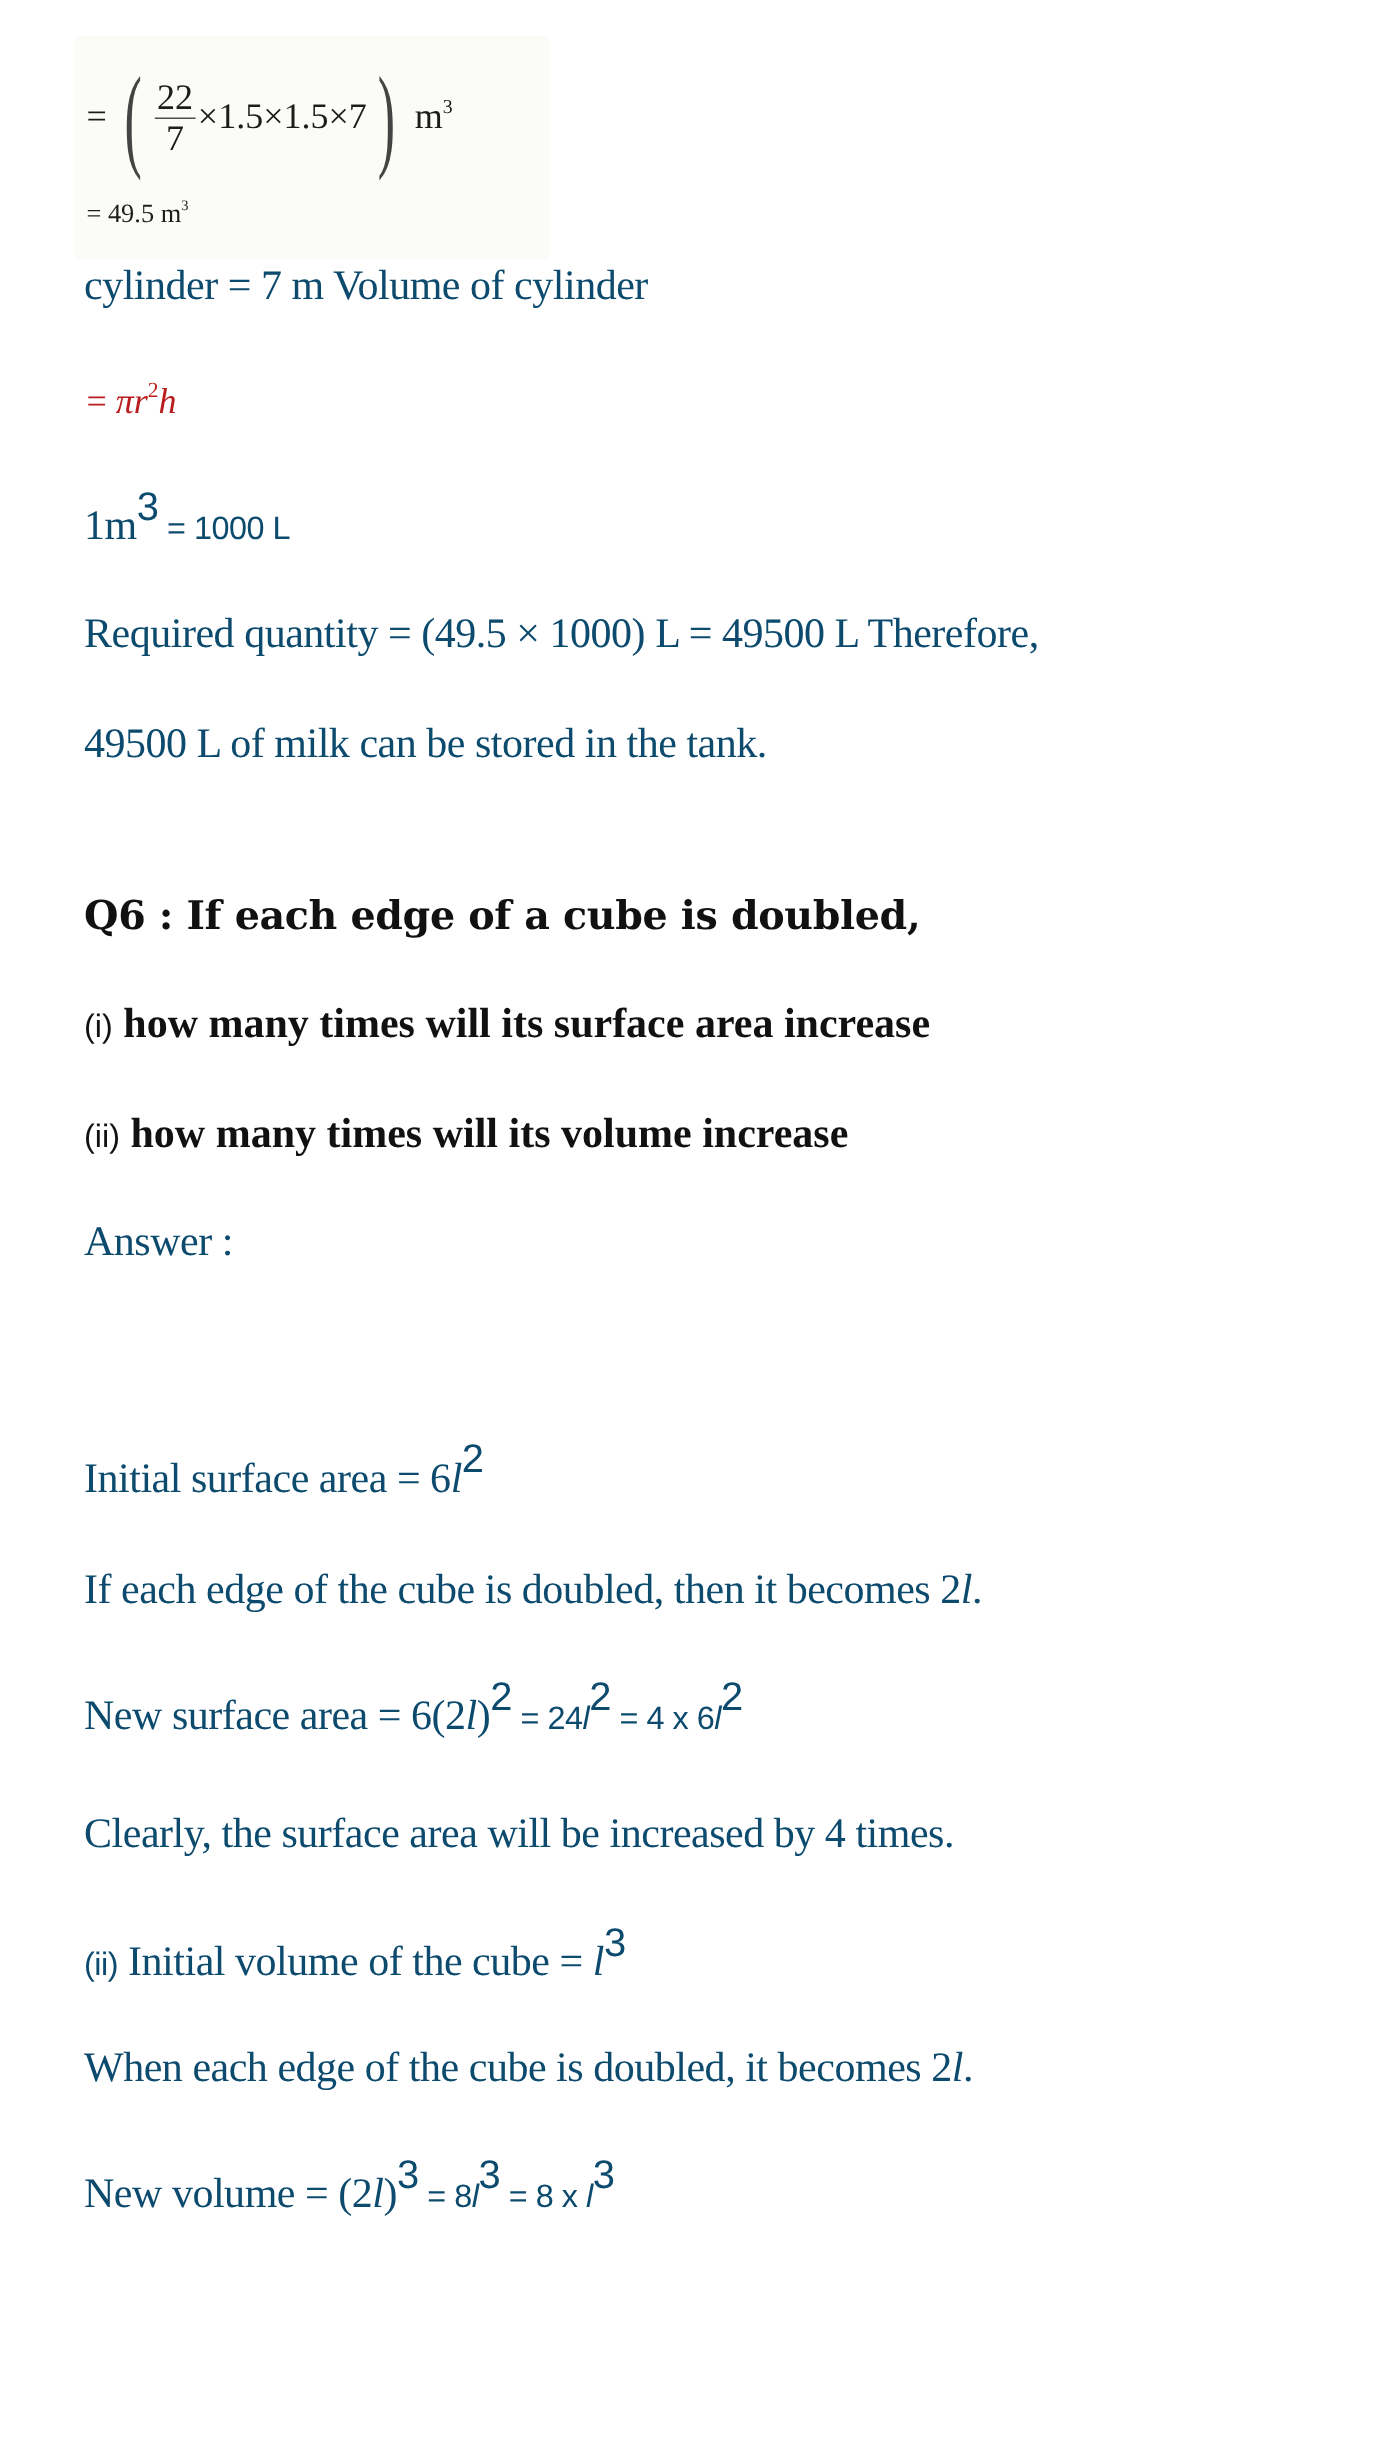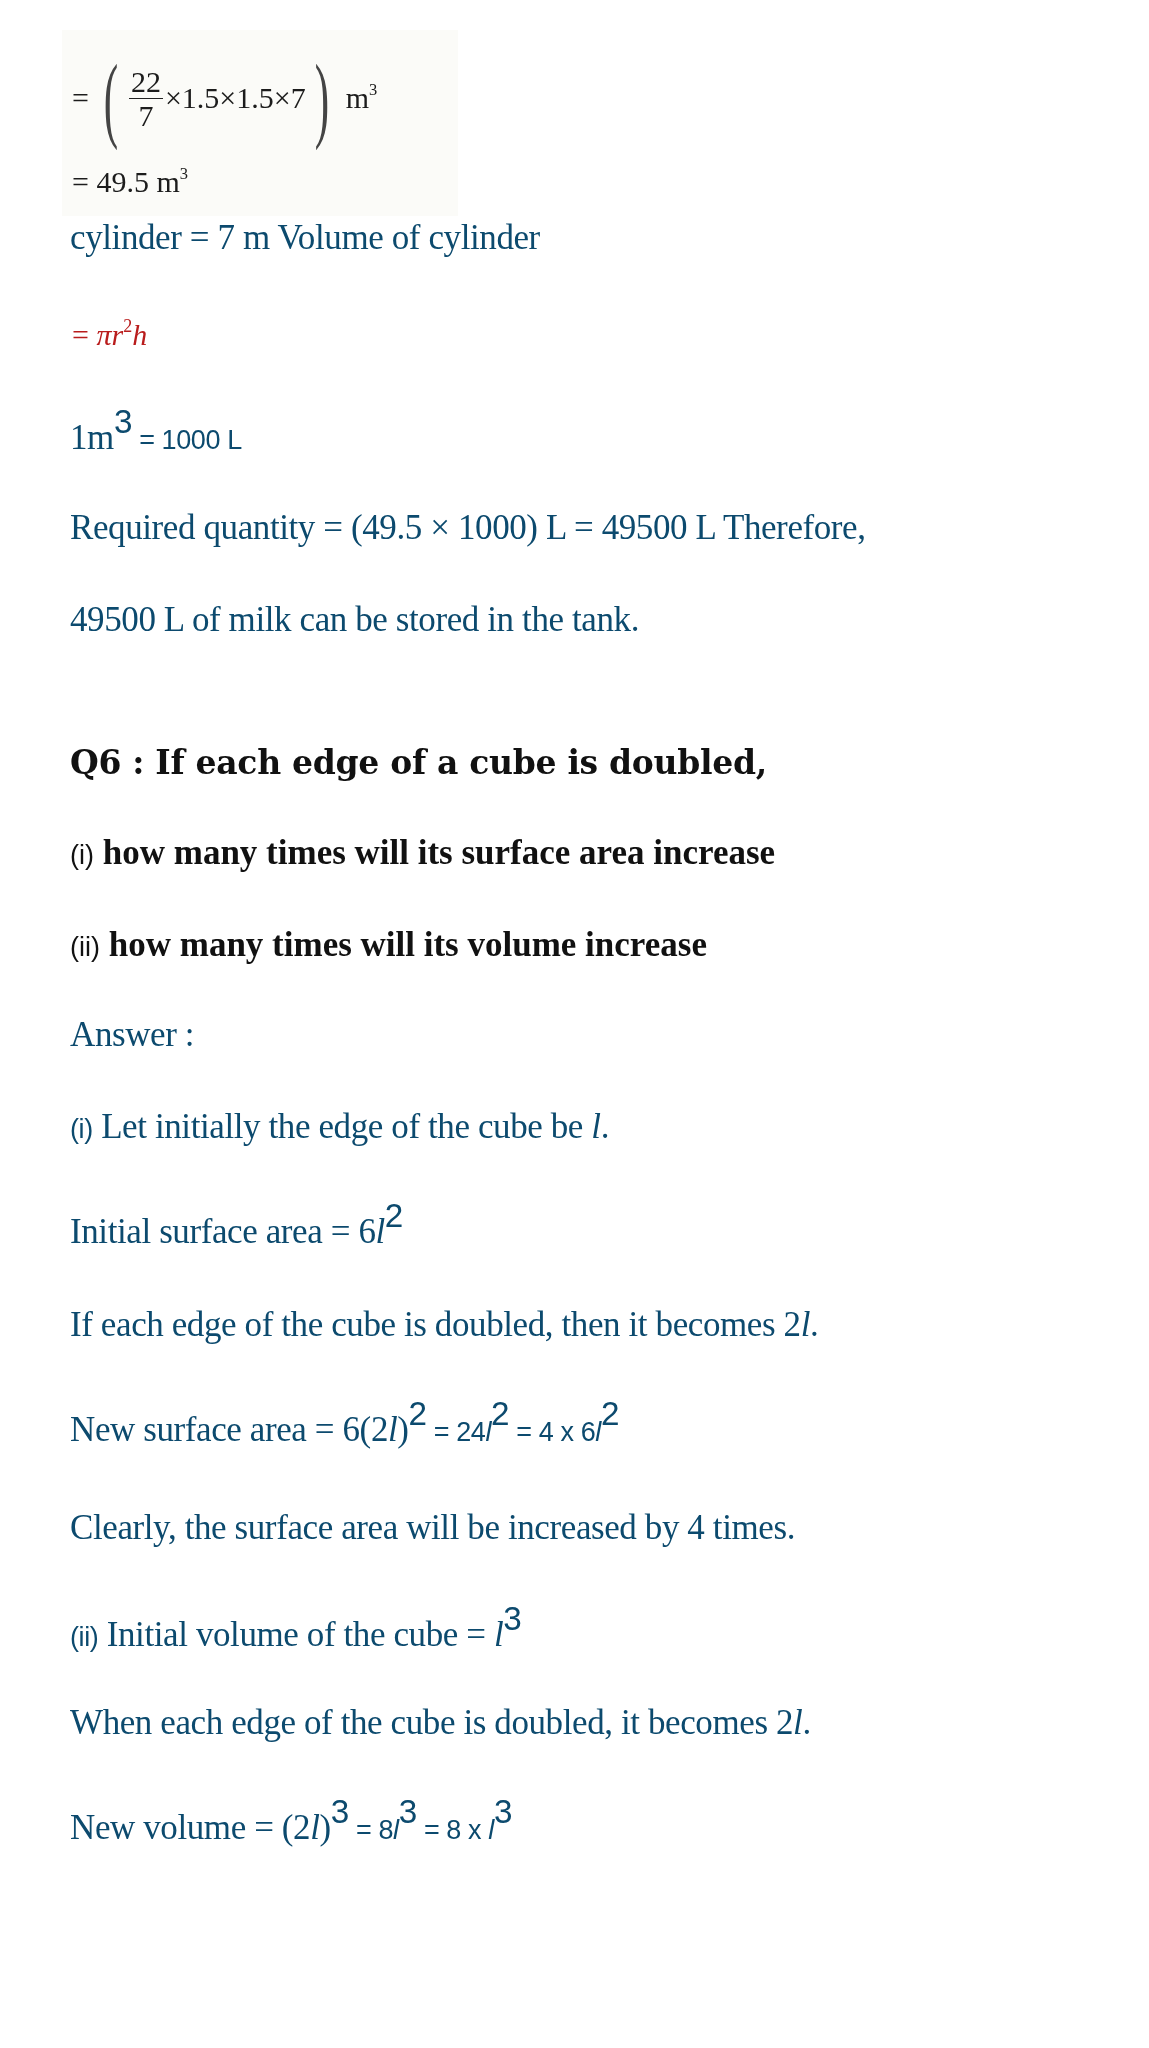--- a/index.html
+++ b/index.html
@@ -25,21 +25,21 @@
              font-family: "Liberation Serif", serif; font-size: 30px; color: #1c1c1c; }
   .frac-eq .eq { margin-right: 6px; }
   .paren { font-size: 96px; font-weight: 100; line-height: 1; transform: scaleX(0.45); color: #444; display: inline-block; }
   .frac { display: inline-flex; flex-direction: column; align-items: center; margin: 0 2px; }
   .frac .num { border-bottom: 1.5px solid #222; padding: 0 2px; line-height: 1.1; }
   .frac .den { line-height: 1.1; }
   .unit { margin-left: 8px; }
   .unit sup { font-size: 0.55em; }
 
   .result-eq { position: absolute; left: 72px; top: 165px; font-family: "Liberation Serif", serif;
-               font-size: 30px; color: #1c1c1c; }
+               font-size: 22px; color: #1c1c1c; }
   .result-eq sup { font-size: 0.55em; }
 
   .pi-eq { position: absolute; left: 72px; top: 318px; font-family: "Liberation Serif", serif;
            font-size: 30px; color: #b91c1c; }
   .pi-eq sup { font-size: 0.6em; }
 </style>
 </head>
 <body>
 
 <div class="page">
@@ -71,21 +71,20 @@
   <div class="line blue" style="top:600px;">49500 L of milk can be stored in the tank.</div>
 
   <div class="line black-bold q-heading" style="top:743px;">Q6 : If each edge of a cube is doubled,</div>
 
   <div class="line black-bold" style="top:833px;"><span class="small-roman">(i)</span><span> how many times will its surface area increase</span></div>
 
   <div class="line black-bold" style="top:925px;"><span class="small-roman">(ii)</span><span> how many times will its volume increase</span></div>
 
   <div class="line blue" style="top:1015px;">Answer :</div>
 
-  <div class="line blue" style="top:1107px;"><span class="small-roman-blue">(i)</span><span> Let initially the edge of the cube be </span><span class="it">l</span><span>.</span></div>
 
   <div class="line blue" style="top:1212px;"><span>Initial surface area = 6</span><span class="it">l</span><sup class="sup-big">2</sup></div>
 
   <div class="line blue" style="top:1305px;"><span>If each edge of the cube is doubled, then it becomes 2</span><span class="it">l</span><span>.</span></div>
 
   <div class="line blue" style="top:1410px;text-align:center;"><span>New surface area = 6(2</span><span class="it">l</span><span>)</span><sup class="sup-big">2</sup><span class="small-roman-blue"> = 24</span><span class="it small-roman-blue">l</span><sup class="sup-big">2</sup><span class="small-roman-blue"> = 4 x 6</span><span class="it small-roman-blue">l</span><sup class="sup-big">2</sup></div>
 
   <div class="line blue" style="top:1508px;">Clearly, the surface area will be increased by 4 times.</div>
 
   <div class="line blue" style="top:1615px;"><span class="small-roman-blue">(ii)</span><span> Initial volume of the cube = </span><span class="it">l</span><sup class="sup-big">3</sup></div>

